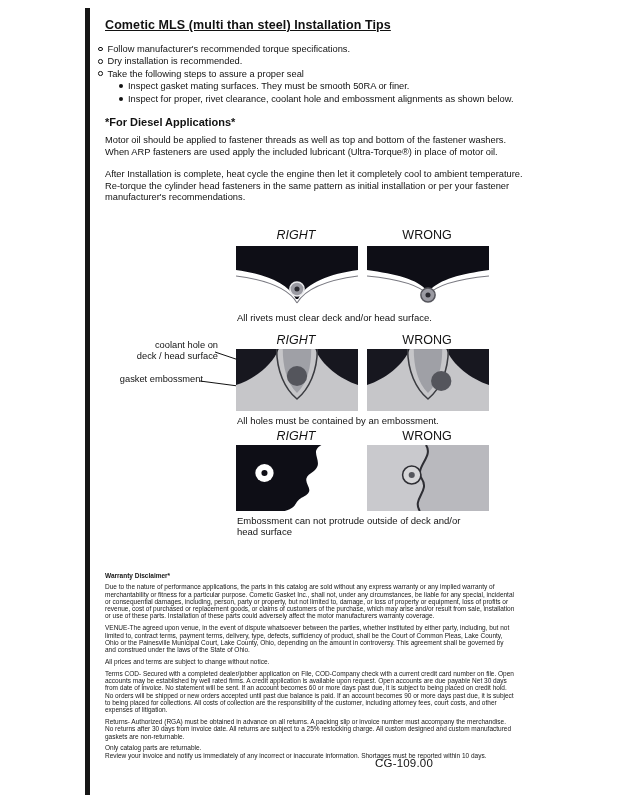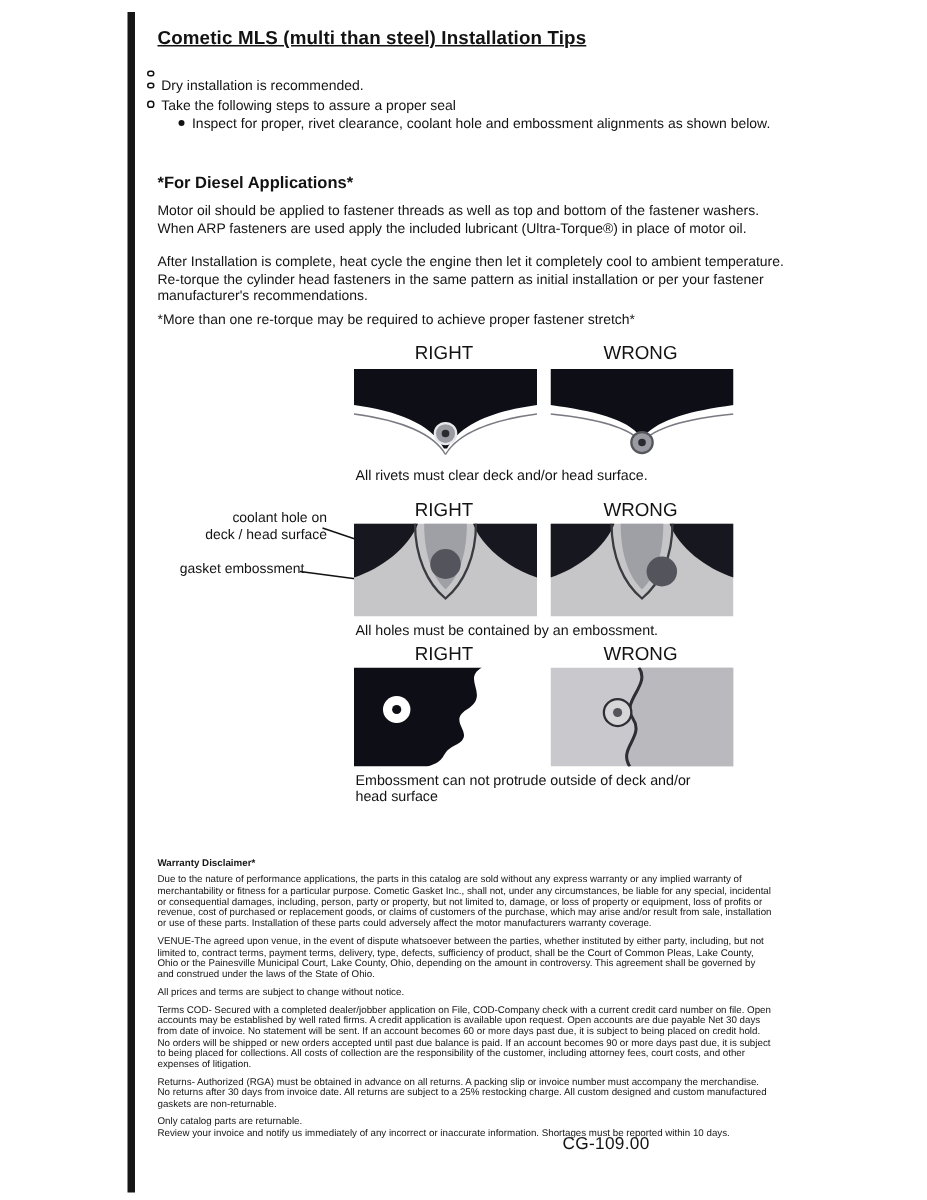--- a/index.html
+++ b/index.html
@@ -24,21 +24,21 @@
   .note { position:absolute; left:105px; top:208px; font-size:9.3px; }
 
   .hdr { position:absolute; width:120px; text-align:center; font-size:12.5px; color:#121212; }
   .hdr.r1 { top:228px; } .hdr.r2 { top:333px; } .hdr.r3 { top:429px; }
   .hdr.colL { left:236px; } .hdr.colR { left:367px; }
 
   .dimg { position:absolute; width:122px; height:62px; }
   .dimg svg { display:block; width:100%; height:100%; }
   .row1 { top:246px; } .row2 { top:349px; }
   .row3 { top:445px; height:66px; }
-  .colL { left:236px; } .colR { left:367px; }
+  .colL { left:236px;font-style:italic; } .colR { left:367px; }
 
   .cap { position:absolute; left:237px; font-size:9.5px; line-height:11px; }
   .cap1 { top:312px; } .cap2 { top:415px; } .cap3 { top:515px; width:225px; }
 
   .lbl-coolant { position:absolute; left:105px; top:340px; width:113px; text-align:right; font-size:9.3px; line-height:10.6px; }
   .lbl-emboss  { position:absolute; left:105px; top:374px; width:98px;  text-align:right; font-size:9.3px; }
   .pointer-lines { position:absolute; left:195px; top:344px; width:100px; height:50px; }
 
   .legal { position:absolute; left:105px; top:572px; width:410px; font-size:6.5px; line-height:7.3px; color:#161616; }
   .legal p { margin:0 0 4.5px 0; }
@@ -52,39 +52,43 @@
 
 <div class="page">
 
   <div class="left-bar"></div>
 
   <h1 class="title">Cometic MLS (multi than steel) Installation Tips</h1>
 
   <div class="bullets">
     <div class="b-item">
       <span class="marker-o"></span>
+      <span>Follow manufacturer's recommended torque specifications.</span>
     </div>
     <div class="b-item">
       <span class="marker-o"></span>
       <span>Dry installation is recommended.</span>
     </div>
     <div class="b-item">
       <span class="marker-o"></span>
       <span>Take the following steps to assure a proper seal</span>
     </div>
     <div class="b-item sub">
       <span class="marker-f"></span>
+      <span>Inspect gasket mating surfaces.  They must be smooth 50RA or finer.</span>
+    </div>
+    <div class="b-item sub">
+      <span class="marker-f"></span>
       <span>Inspect for proper, rivet clearance, coolant hole and embossment alignments as shown below.</span>
     </div>
   </div>
 
   <div class="diesel-heading">*For Diesel Applications*</div>
   <p class="para para2">After Installation is complete, heat cycle the engine then let it completely cool to ambient temperature. Re-torque the cylinder head fasteners in the same pattern as initial installation or per your fastener manufacturer's recommendations.</p>
   <p class="para para1">Motor oil should be applied to fastener threads as well as top and bottom of the fastener washers. When ARP fasteners are used apply the included lubricant (Ultra-Torque®) in place of motor oil.</p>
-  <div class="note">*More than one re-torque may be required to achieve proper fastener stretch*</div>
 
   <div class="hdr r1 colL">RIGHT</div>
   <div class="hdr r1 colR">WRONG</div>
 
   <div class="dimg row1 colL">
     <svg viewBox="0 0 120 62" preserveAspectRatio="none">
       <rect width="120" height="62" fill="#ffffff"></rect>
       <path d="M0,0 H120 V24 C92,28 70,36 61,53 L59,53 C50,36 28,28 0,24 Z" fill="#0e0e16"></path>
       <path d="M0,30 C30,34 52,43 60,57" stroke="#7a7a82" stroke-width="1" fill="none"></path>
       <path d="M120,30 C90,34 68,43 60,57" stroke="#7a7a82" stroke-width="1" fill="none"></path>

